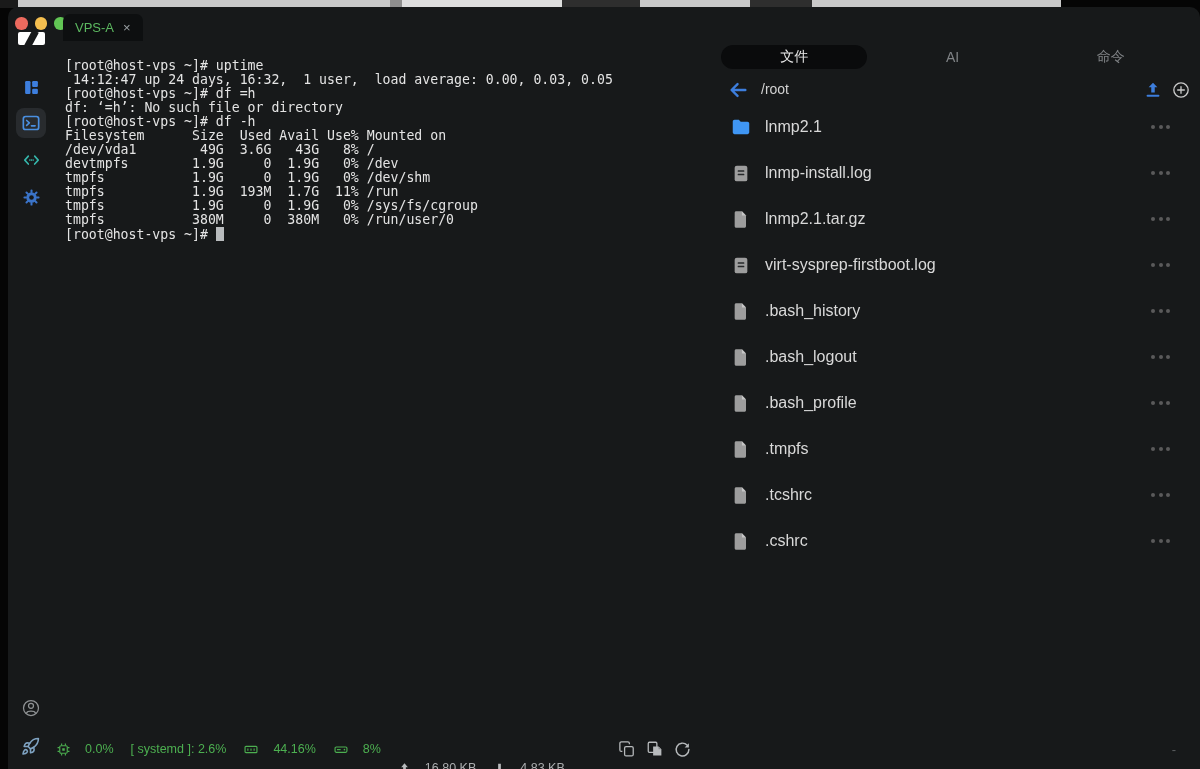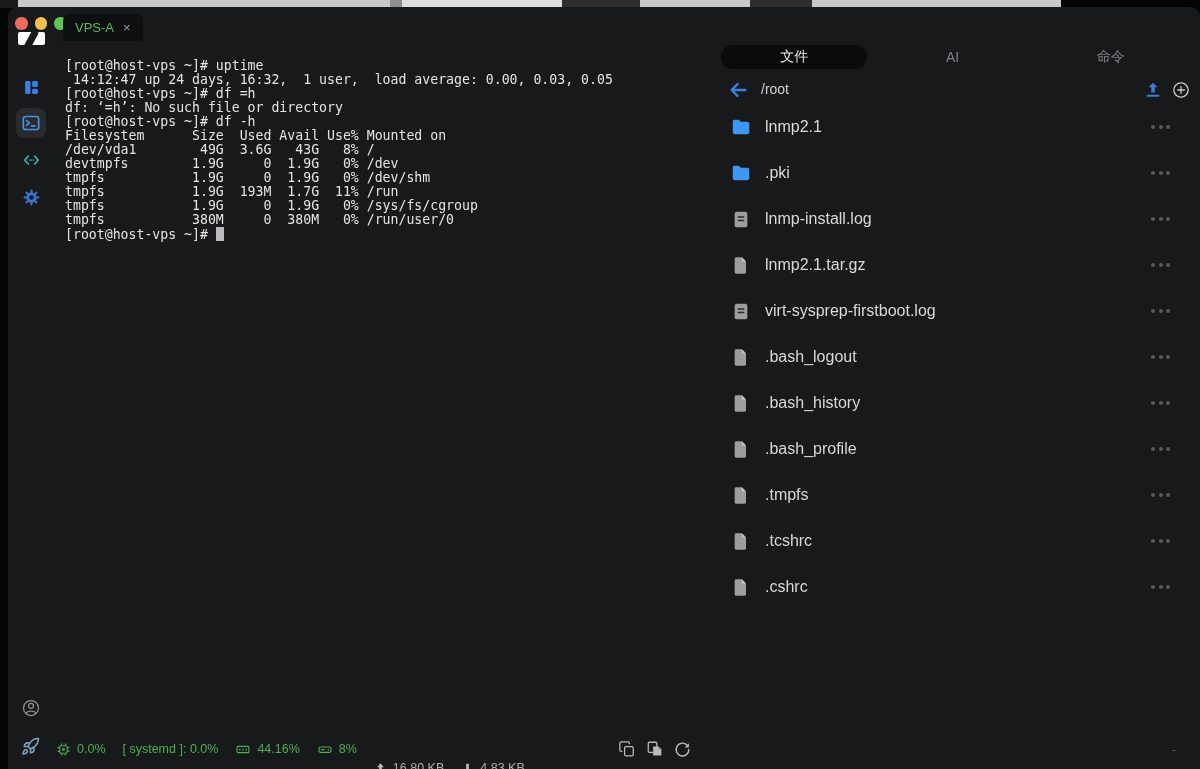--- a/index.html
+++ b/index.html
@@ -51,21 +51,21 @@
 
   .file-list { position:absolute; left:0; right:0; top:67px; bottom:0; }
   .file-row { position:relative; height:46px; display:flex; align-items:center; padding-left:24px; }
   .ficon { width:23px; height:23px; display:flex; align-items:center; justify-content:center; }
   .fname { margin-left:13px; font-size:16px; color:#d9d9d9; }
   .dots { position:absolute; right:30px; top:50%; transform:translateY(-50%); display:flex; gap:3.5px; }
   .dots i { width:4px; height:4px; border-radius:50%; background:#5a5a5a; display:block; }
 
   
   .status-bar { position:absolute; left:48px; bottom:9px; height:22px; display:flex; align-items:center; gap:17px; }
-  .stat { display:flex; align-items:center; gap:6px; font-size:12.5px; }
+  .stat { display:flex; align-items:center; gap:14px; font-size:12.5px; }
   .stat.green { color:var(--green); }
   .stat.gray  { color:var(--status-gray);margin-top:38px; }
   .term-actions { position:absolute; left:610px; bottom:11px; display:flex; align-items:center; gap:10px; }
   .collapse-dash { position:absolute; right:24px; bottom:12px; color:#5b5e60; font-size:13px; }
 
   svg { display:block; }
 </style>
 </head>
 <body>
 
@@ -217,33 +217,20 @@
             </span>
             <span class="fname">lnmp2.1</span>
             <span class="dots">
               <i></i>
               <i></i>
               <i></i>
             </span>
           </div>
           <div class="file-row">
             <span class="ficon">
-              <svg width="22" height="22" viewBox="0 0 24 24">
-                <path d="M3 6.2c0-1.1.9-2 2-2h4.6l2.1 2.1h7.3c1.1 0 2 .9 2 2v9.5c0 1.1-.9 2-2 2H5c-1.1 0-2-.9-2-2z" fill="var(--folder-blue)"></path>
-              </svg>
-            </span>
-            <span class="fname">.pki</span>
-            <span class="dots">
-              <i></i>
-              <i></i>
-              <i></i>
-            </span>
-          </div>
-          <div class="file-row">
-            <span class="ficon">
               <svg width="20" height="21" viewBox="0 0 24 24">
                 <rect x="4.4" y="2.6" width="15.2" height="18.8" rx="2.6" fill="var(--file-gray)"></rect>
                 <rect x="8" y="8" width="8" height="2" rx="0.6" fill="#26282a"></rect>
                 <rect x="8" y="12.2" width="8" height="2" rx="0.6" fill="#26282a"></rect>
               </svg>
             </span>
             <span class="fname">lnmp-install.log</span>
             <span class="dots">
               <i></i>
               <i></i>
@@ -279,35 +266,35 @@
               <i></i>
             </span>
           </div>
           <div class="file-row">
             <span class="ficon">
               <svg width="20" height="21" viewBox="0 0 24 24">
                 <path d="M6.2 2.2h6.9l4.9 4.9v12.9c0 1-.8 1.8-1.8 1.8H6.2c-1 0-1.8-.8-1.8-1.8V4c0-1 .8-1.8 1.8-1.8z" fill="var(--file-gray)"></path>
                 <path d="M13.1 2.2l4.9 4.9h-4.9z" fill="#c6c6c6"></path>
               </svg>
             </span>
+            <span class="fname">.bash_history</span>
+            <span class="dots">
+              <i></i>
+              <i></i>
+              <i></i>
+            </span>
+          </div>
+          <div class="file-row">
+            <span class="ficon">
+              <svg width="20" height="21" viewBox="0 0 24 24">
+                <path d="M6.2 2.2h6.9l4.9 4.9v12.9c0 1-.8 1.8-1.8 1.8H6.2c-1 0-1.8-.8-1.8-1.8V4c0-1 .8-1.8 1.8-1.8z" fill="var(--file-gray)"></path>
+                <path d="M13.1 2.2l4.9 4.9h-4.9z" fill="#c6c6c6"></path>
+              </svg>
+            </span>
             <span class="fname">.bash_logout</span>
-            <span class="dots">
-              <i></i>
-              <i></i>
-              <i></i>
-            </span>
-          </div>
-          <div class="file-row">
-            <span class="ficon">
-              <svg width="20" height="21" viewBox="0 0 24 24">
-                <path d="M6.2 2.2h6.9l4.9 4.9v12.9c0 1-.8 1.8-1.8 1.8H6.2c-1 0-1.8-.8-1.8-1.8V4c0-1 .8-1.8 1.8-1.8z" fill="var(--file-gray)"></path>
-                <path d="M13.1 2.2l4.9 4.9h-4.9z" fill="#c6c6c6"></path>
-              </svg>
-            </span>
-            <span class="fname">.bash_history</span>
             <span class="dots">
               <i></i>
               <i></i>
               <i></i>
             </span>
           </div>
           <div class="file-row">
             <span class="ficon">
               <svg width="20" height="21" viewBox="0 0 24 24">
                 <path d="M6.2 2.2h6.9l4.9 4.9v12.9c0 1-.8 1.8-1.8 1.8H6.2c-1 0-1.8-.8-1.8-1.8V4c0-1 .8-1.8 1.8-1.8z" fill="var(--file-gray)"></path>
@@ -369,21 +356,21 @@
     <div class="status-bar">
       <div class="stat green">
         <svg width="15" height="15" viewBox="0 0 24 24">
           <rect x="6" y="6" width="12" height="12" rx="2" fill="none" stroke="var(--green)" stroke-width="1.8"></rect>
           <rect x="10" y="10" width="4" height="4" fill="var(--green)"></rect>
           <path d="M9 2.5v3M15 2.5v3M9 18.5v3M15 18.5v3M2.5 9h3M2.5 15h3M18.5 9h3M18.5 15h3" stroke="var(--green)" stroke-width="1.8"></path>
         </svg>
         <span>0.0%</span>
       </div>
       <div class="stat green">
-        <span>[ systemd ]: 0.0%</span>
+        <span>[ systemd ]: 2.6%</span>
       </div>
       <div class="stat green">
         <svg width="16" height="15" viewBox="0 0 24 24">
           <rect x="2.5" y="7" width="19" height="10" rx="1.5" fill="none" stroke="var(--green)" stroke-width="1.8"></rect>
           <path d="M7 10.5v3.5M12 10.5v3.5M17 10.5v3.5" stroke="var(--green)" stroke-width="1.8"></path>
         </svg>
         <span>44.16%</span>
       </div>
       <div class="stat green">
         <svg width="16" height="15" viewBox="0 0 24 24">

